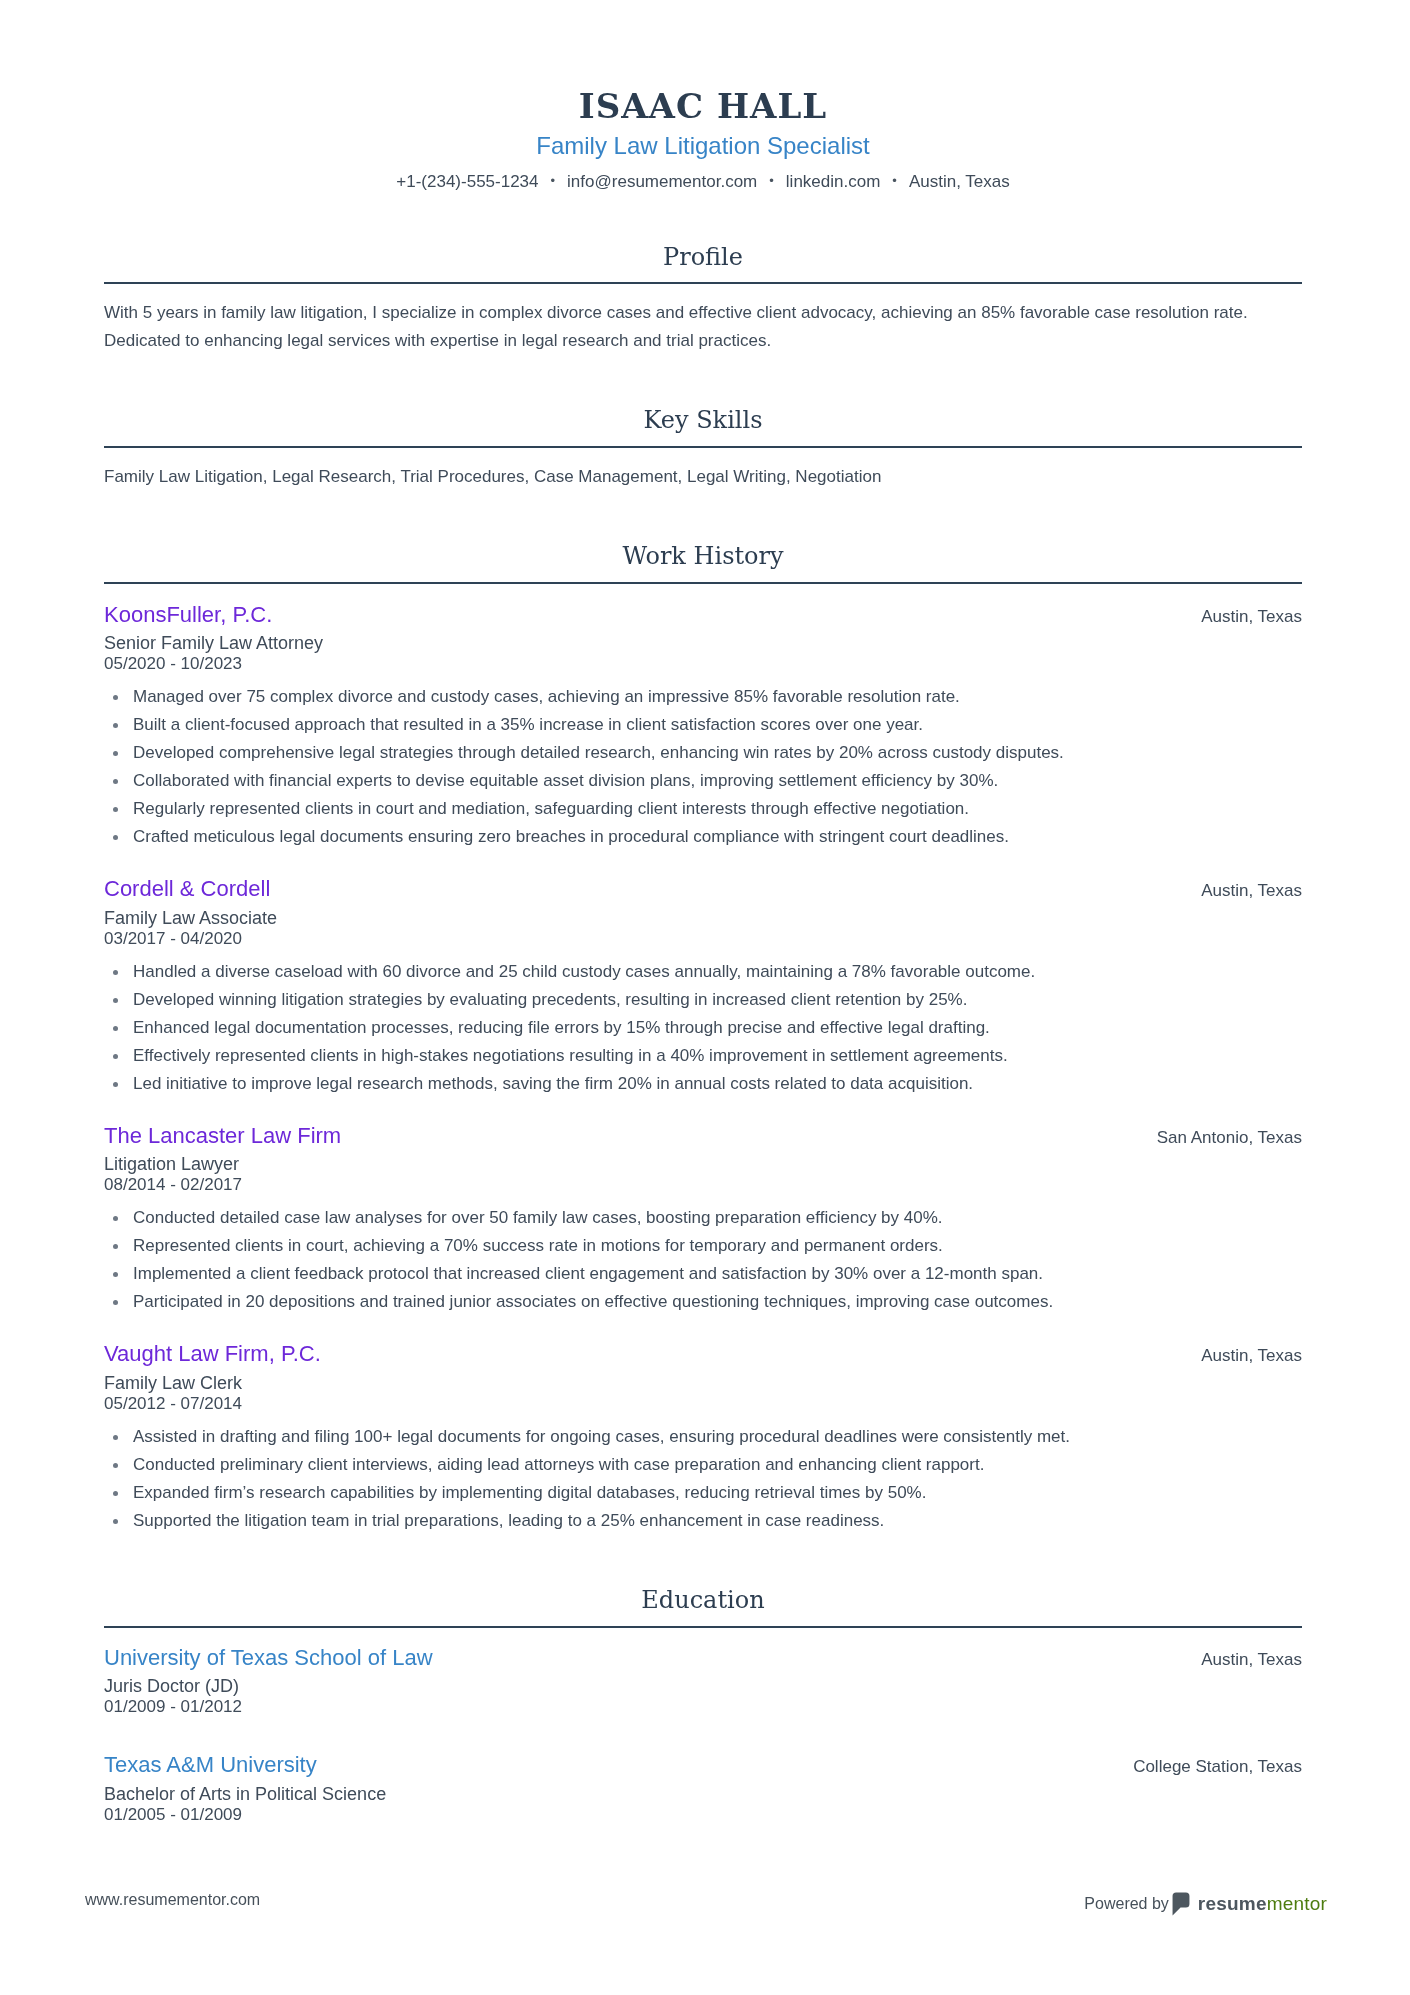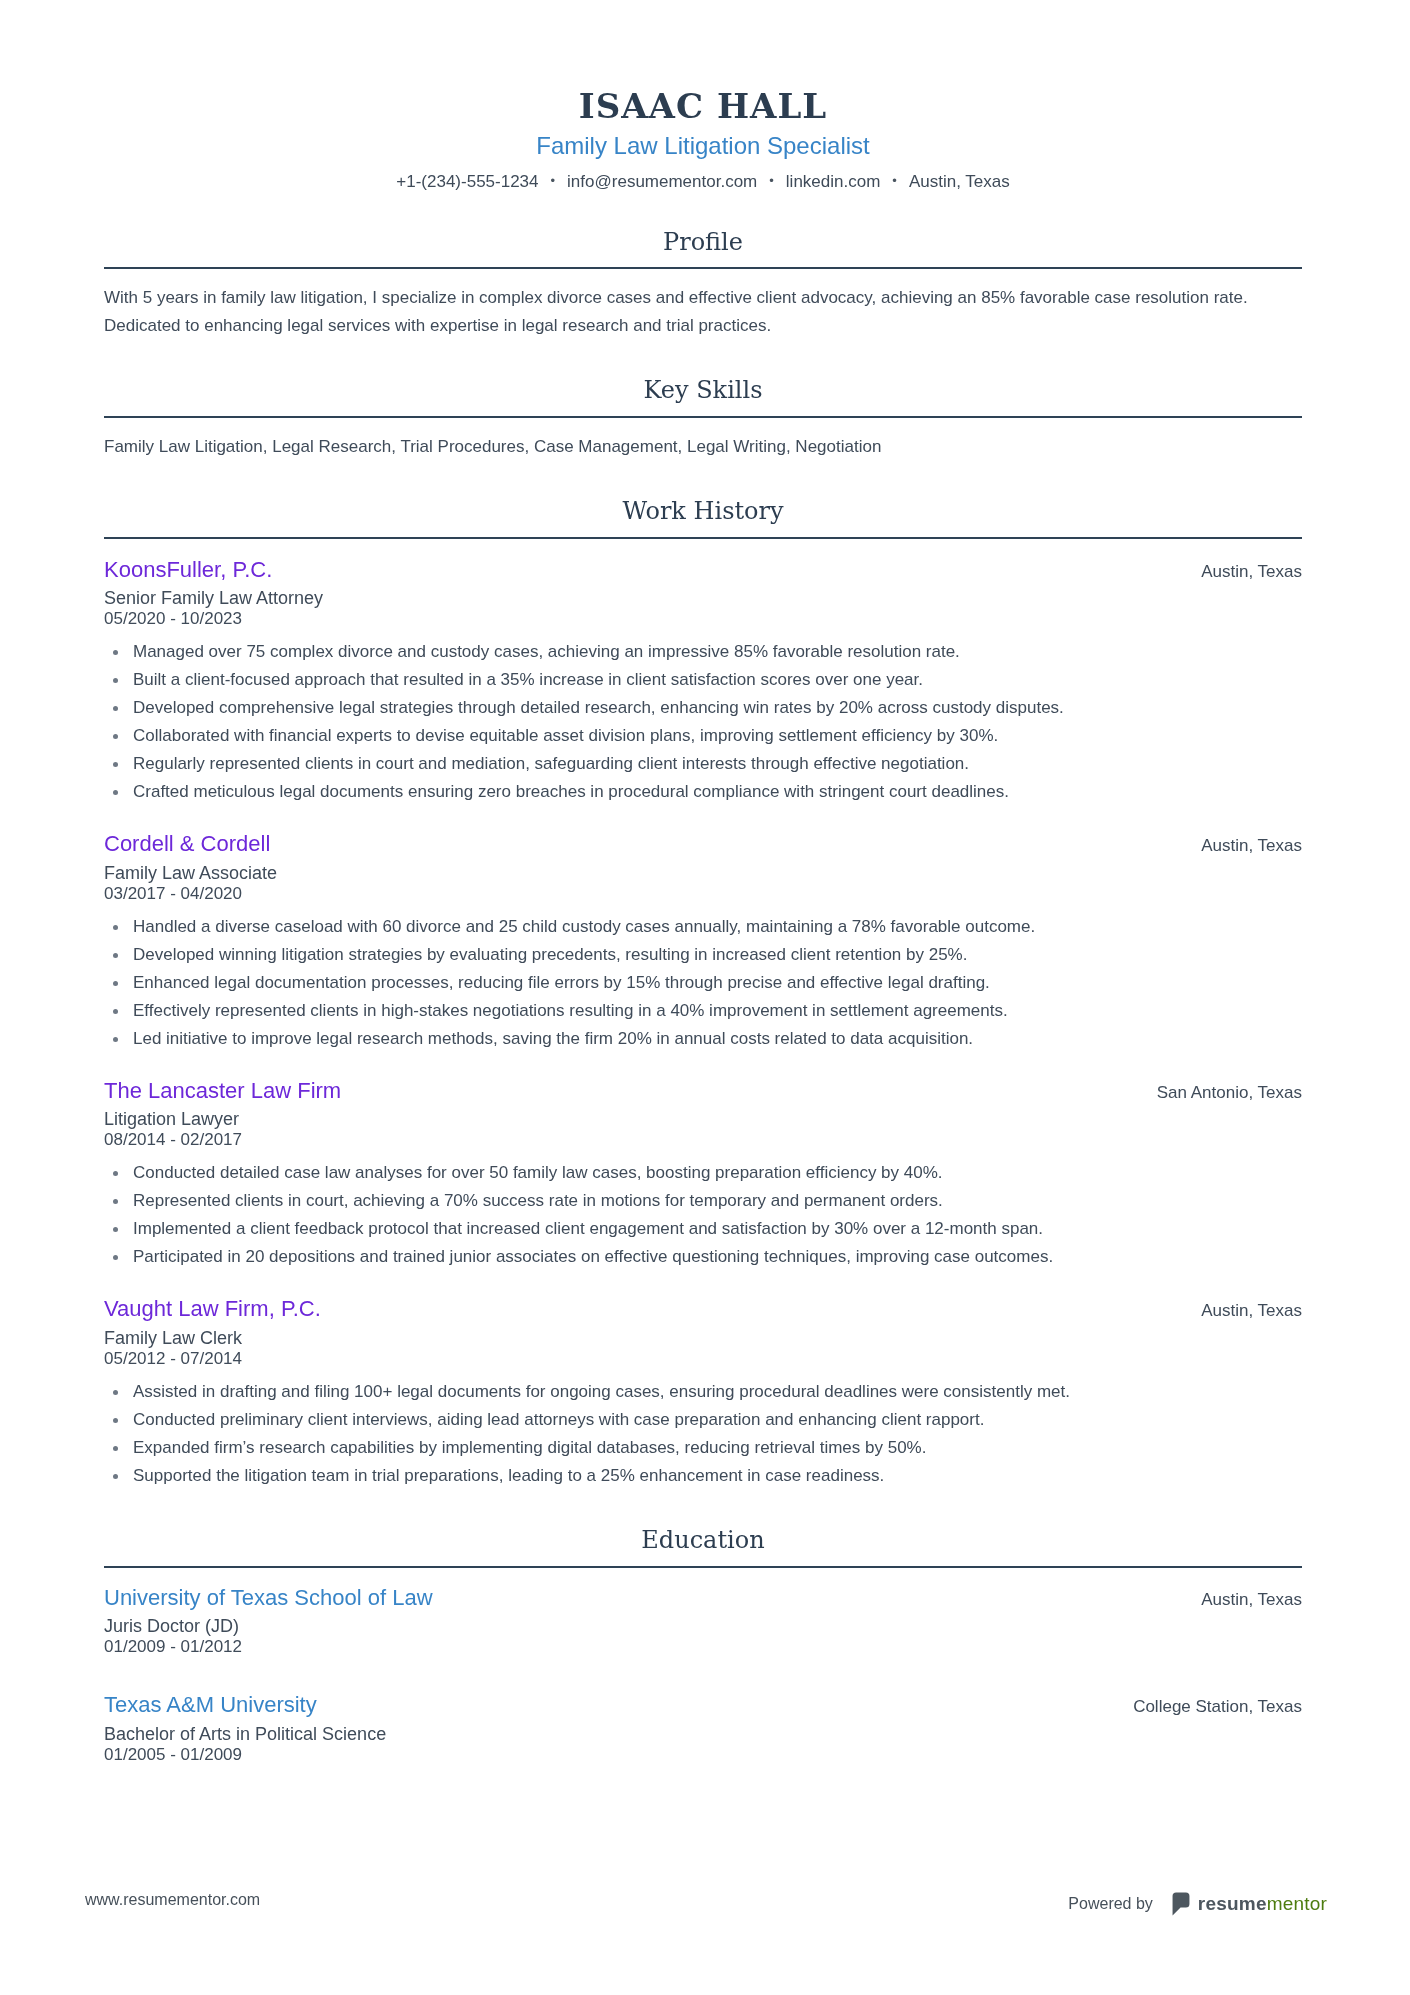--- a/index.html
+++ b/index.html
@@ -31,21 +31,21 @@
   }
   .contact { text-align:center; font-size:17px; margin-top:11px; color:#3f4b59; }
   .sep { display:inline-block; margin:0 12px; font-size:13px; color:#4a5560; vertical-align:2px; }
 
   .section-heading {
     text-align:center;
     font-family:"DejaVu Serif", serif;
     font-weight:400;
     font-size:24px; line-height:1.2;
     color:#2c3d50;
-    margin-top:36px;
+    margin-top:51px;
   }
   .rule { height:2px; background:#2e4356; margin-top:11px; }
   .section-text { margin-top:15px; font-size:17px; line-height:28px; }
 
   .job { margin-top:24px; }
   .job.first { margin-top:17px; }
   .row { display:flex; justify-content:space-between; align-items:baseline; }
   .company { font-size:22px; line-height:1.25; color:#6d28d9; }
   .place { font-size:17px; color:#3f4b59; }
   .role-row { margin-top:5px;flex-direction:column; }
@@ -62,21 +62,21 @@
   .edu { margin-top:34px; }
   .edu.first { margin-top:16px; }
   .school { font-size:22px; line-height:1.25; color:#3784c7; }
   .degree { font-size:18px; color:#3f4b59; }
 
   .footer {
     position:absolute; left:85px; right:83px; bottom:78px;
     display:flex; justify-content:space-between; align-items:flex-start;
   }
   .footer-site { font-size:16px; color:#46505a; }
-  .powered { display:flex; align-items:center; gap:16px; font-size:16px; color:#46505a; }
+  .powered { display:flex; align-items:center; gap:0; font-size:16px; color:#46505a; }
   .logo { display:flex; align-items:center; gap:5px; }
   .logo-bold { font-size:19px; font-weight:700; color:#4d575f; letter-spacing:0.2px; }
   .logo-light { font-size:19px; font-weight:400; color:#4d7c0f; letter-spacing:0.2px; }
 </style>
 </head>
 <body>
 
 <div class="page">
   <div class="content">
 

